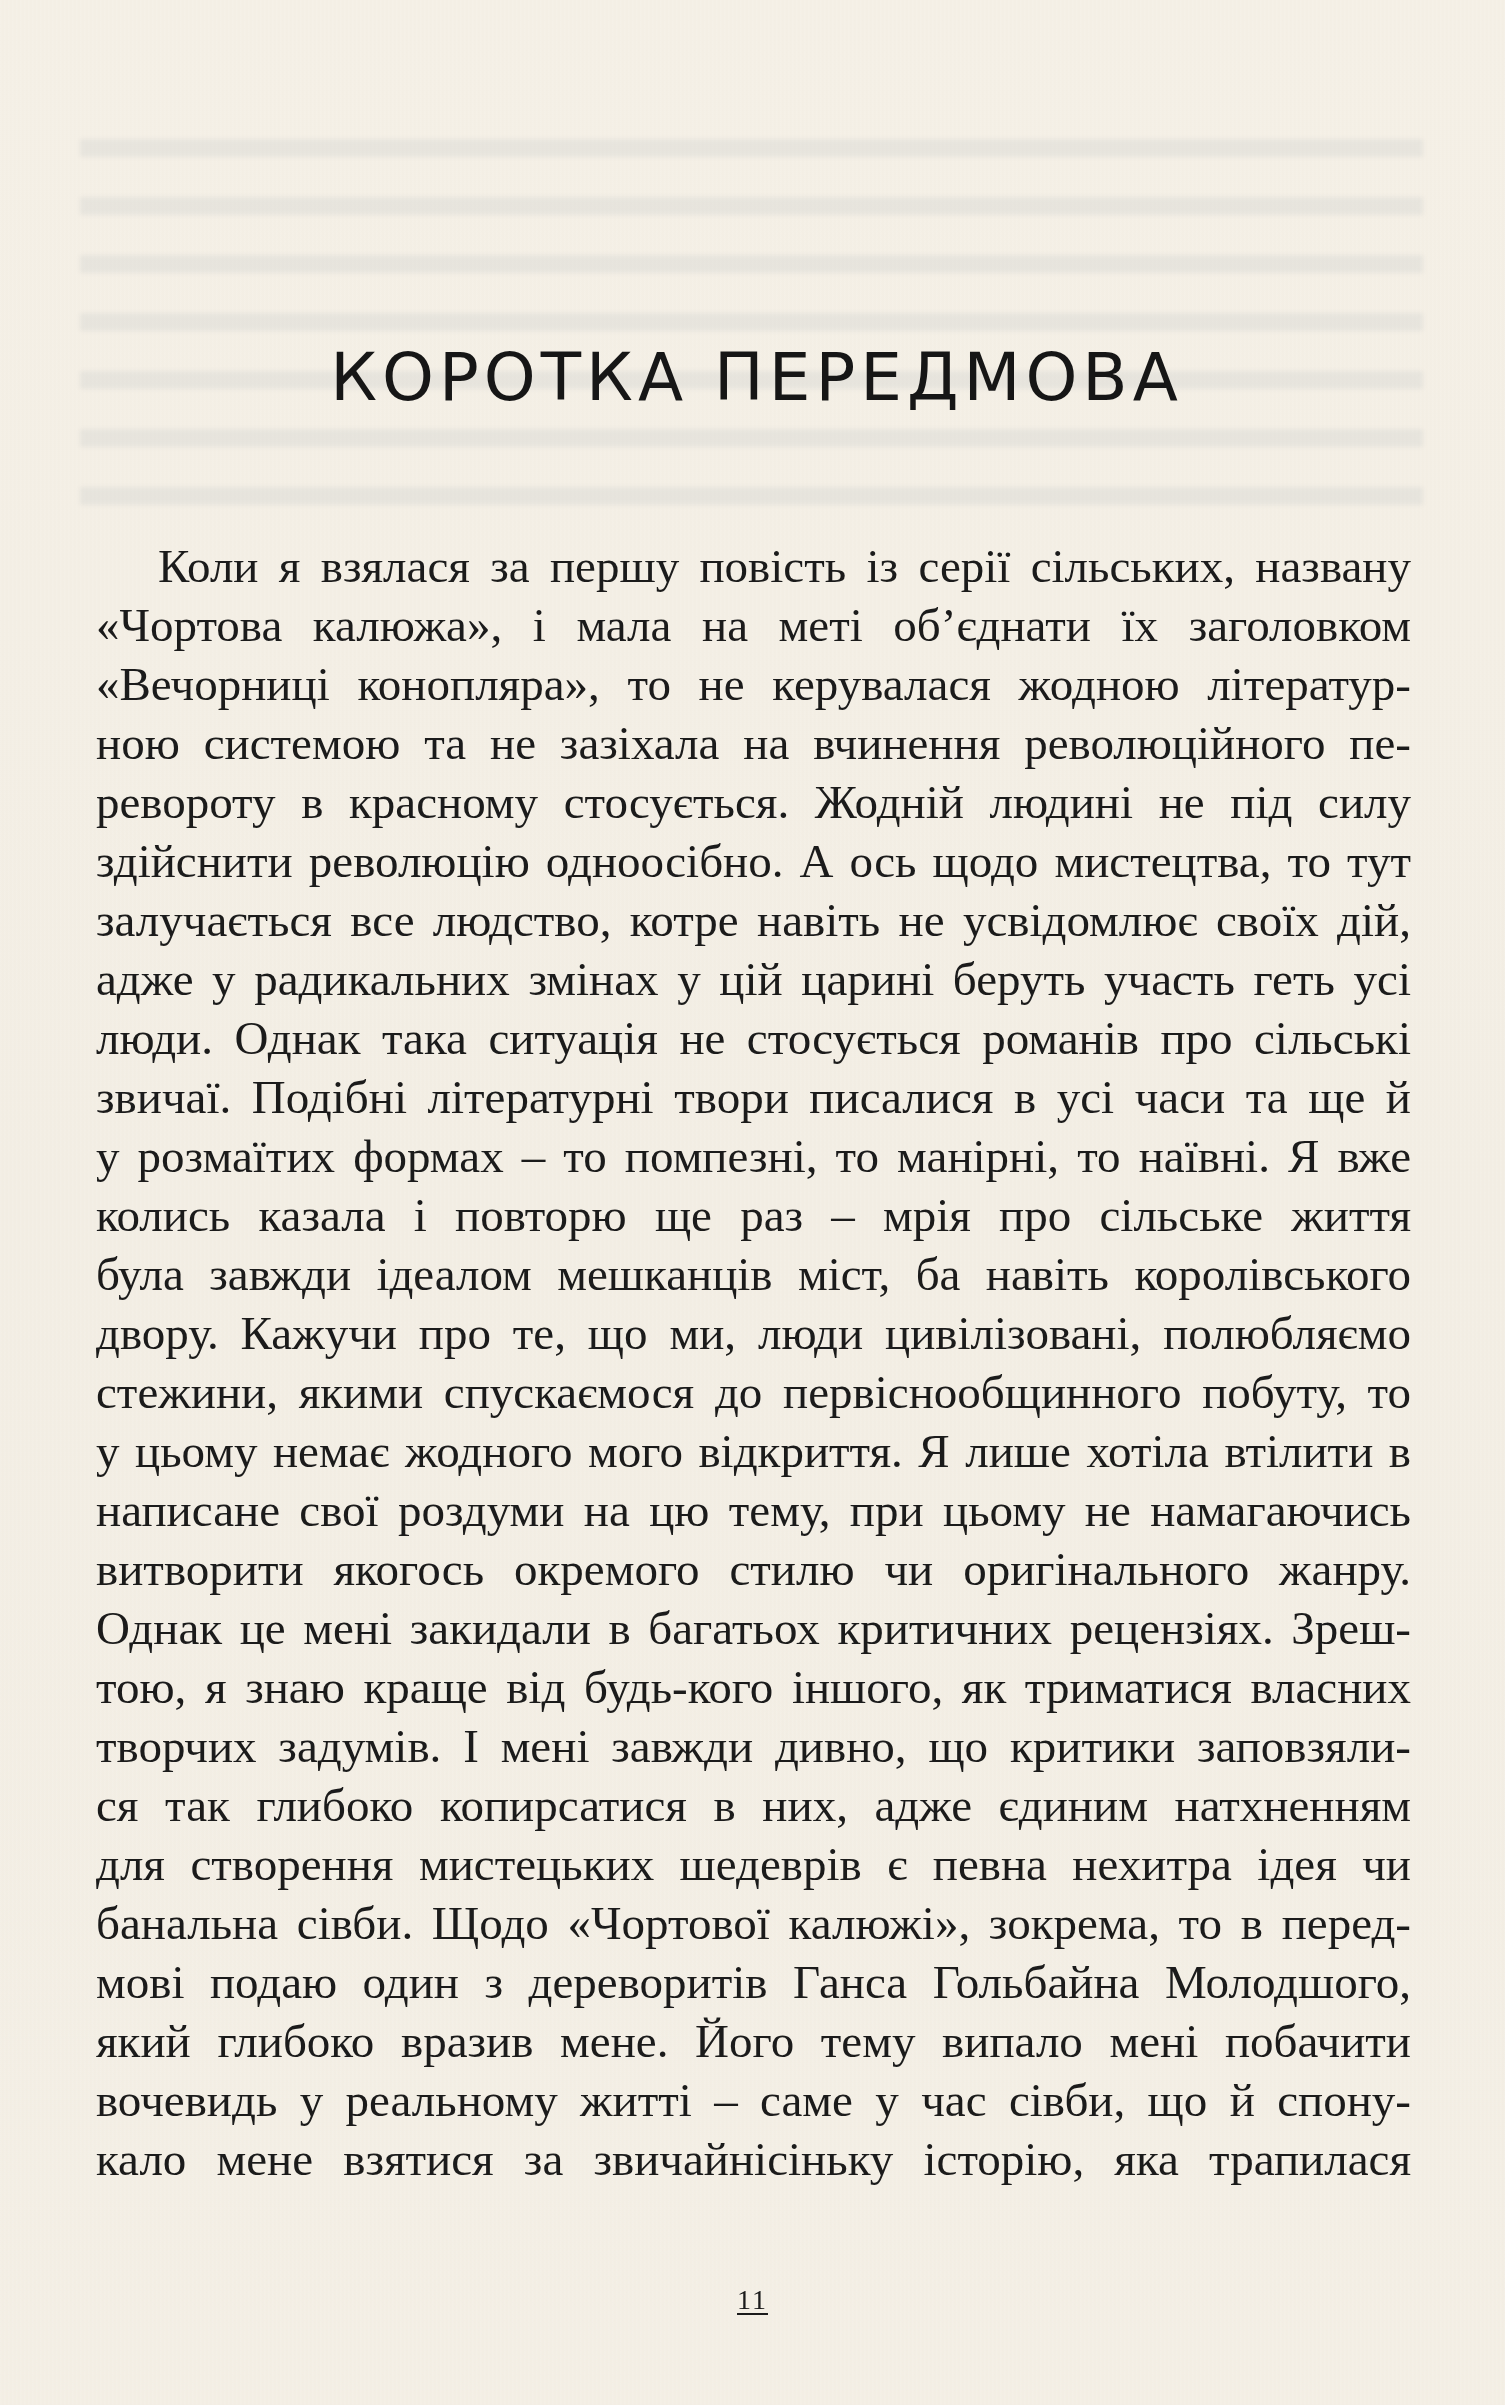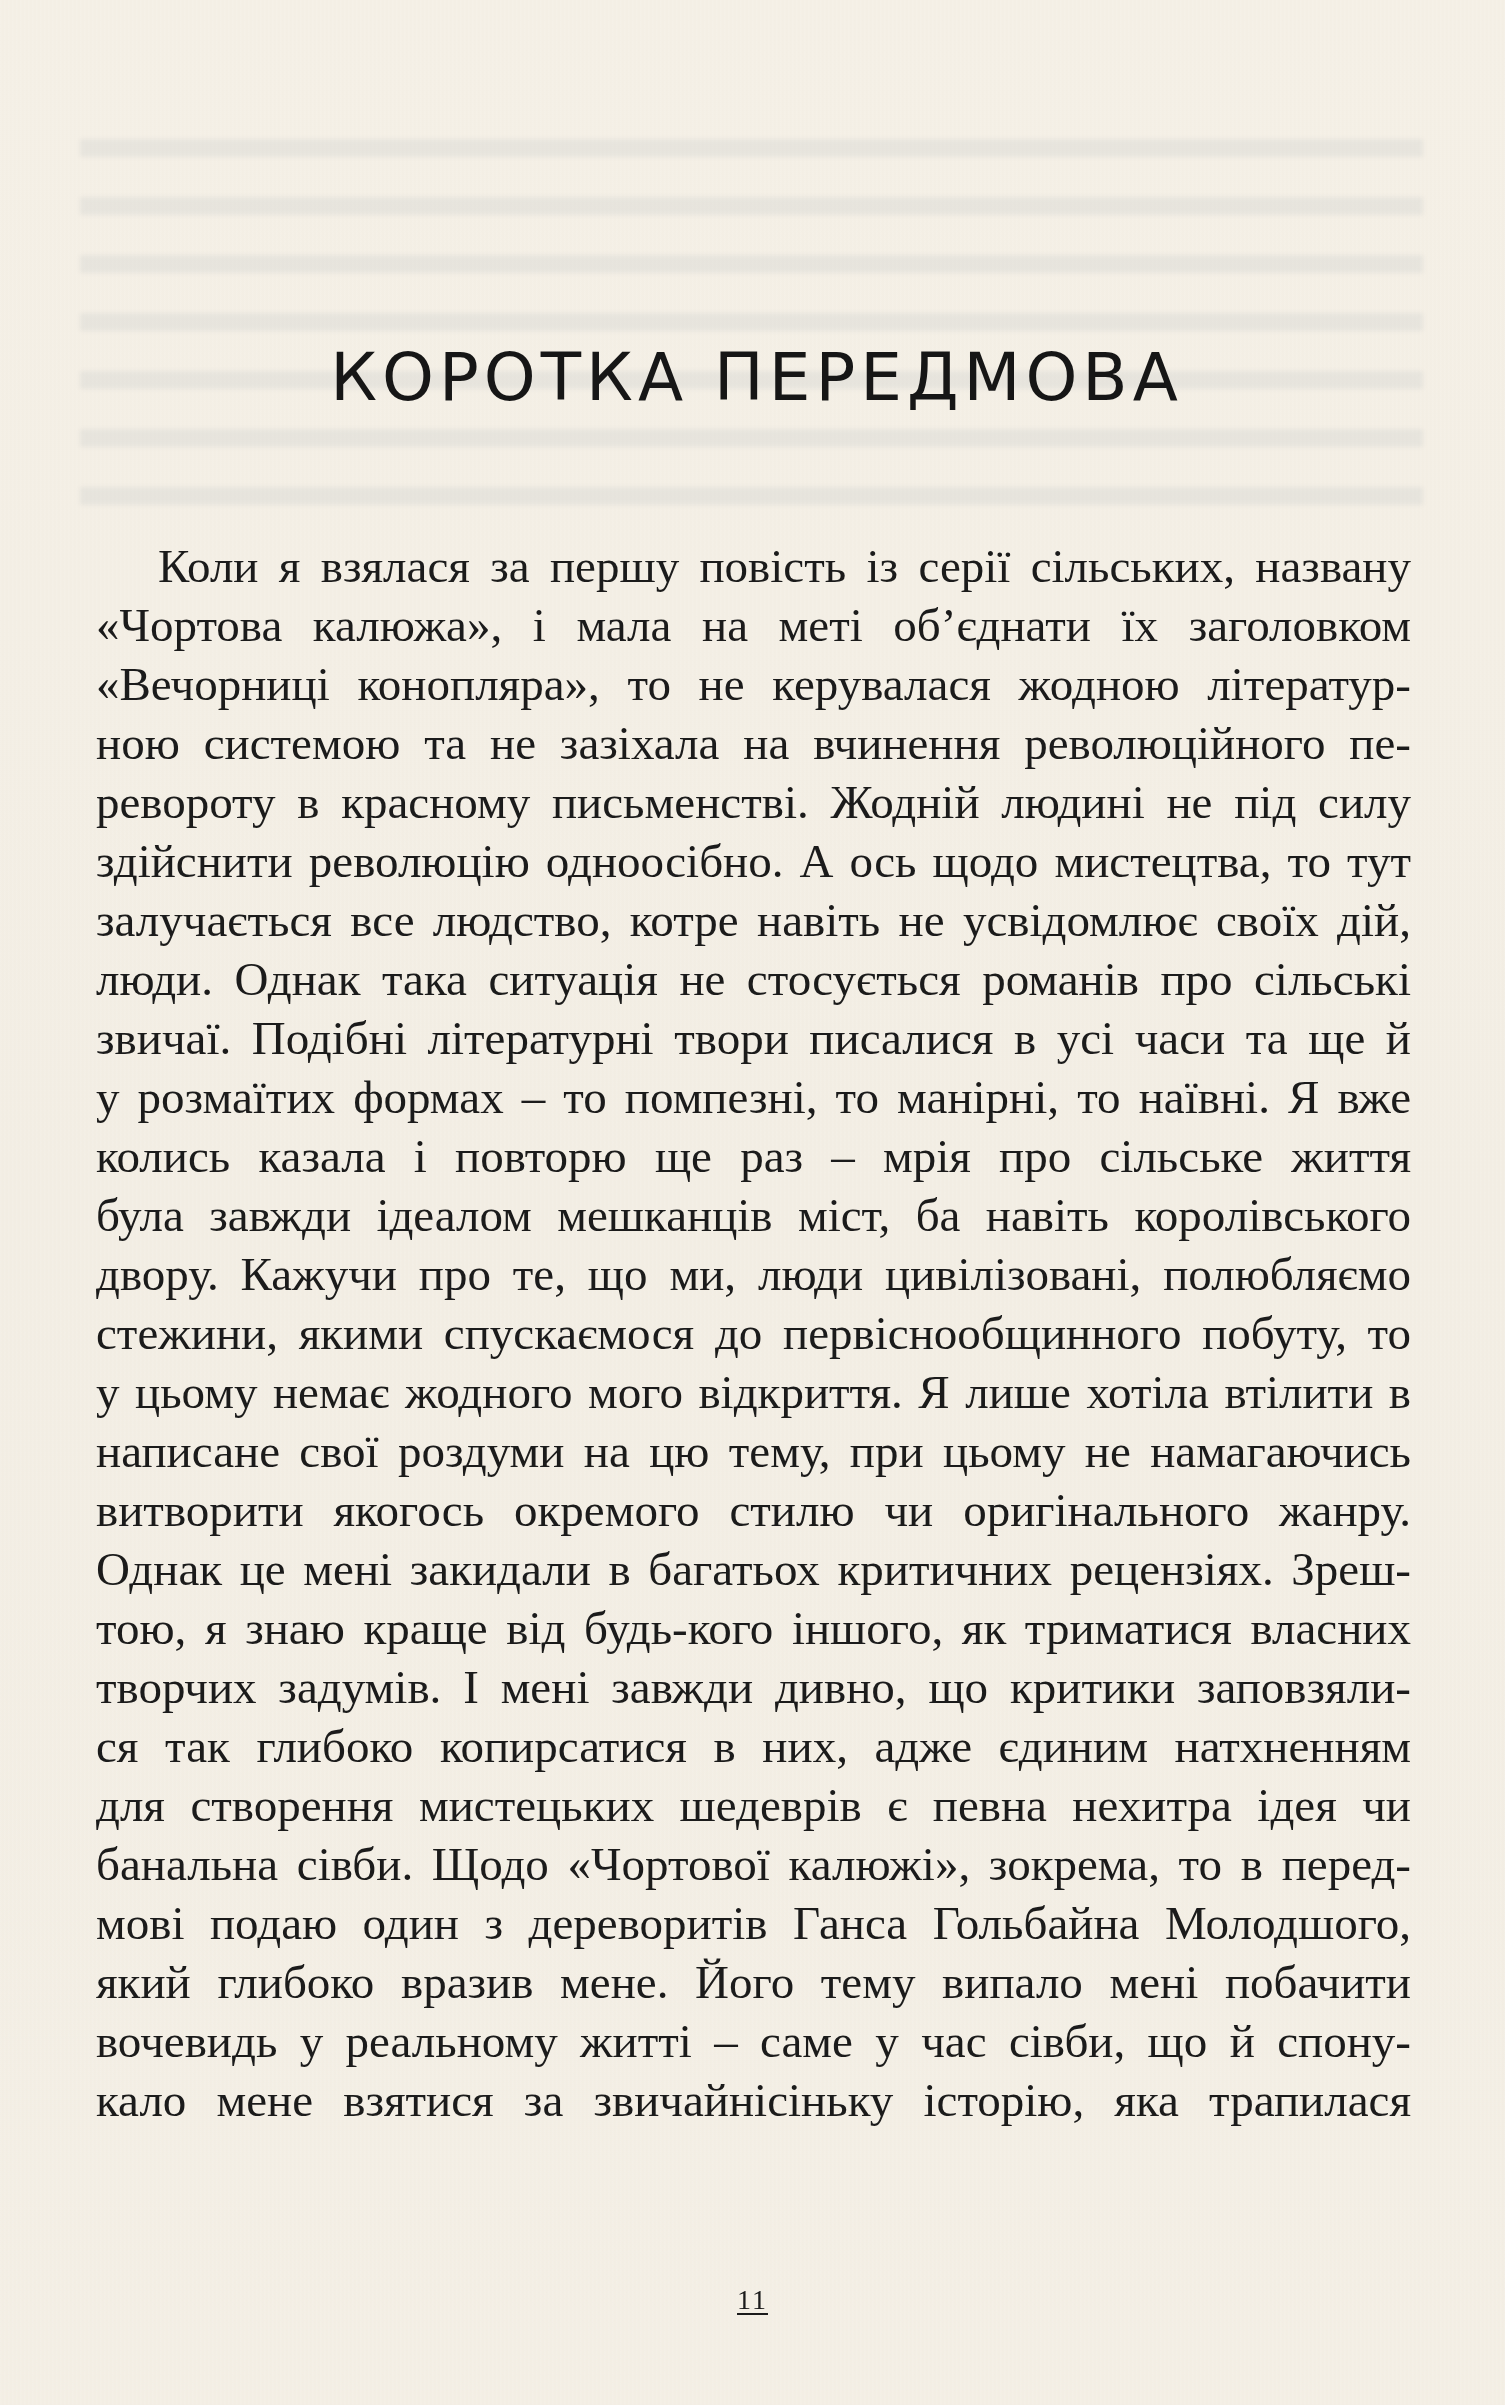--- a/index.html
+++ b/index.html
@@ -89,23 +89,24 @@
 <div class="paper"></div>
 <div class="bleed"></div>
 
 <h1 class="title">КОРОТКА ПЕРЕДМОВА</h1>
 
 <div class="body-text">
   <span class="line indent">Коли я взялася за першу повість із серії сільських, названу</span>
   <span class="line">«Чортова калюжа», і мала на меті об’єднати їх заголовком</span>
   <span class="line">«Вечорниці конопляра», то не керувалася жодною літератур-</span>
   <span class="line">ною системою та не зазіхала на вчинення революційного пе-</span>
-  <span class="line">ревороту в красному письменстві. Жодній людині не під силу</span>
+  <span class="line">ревороту в красному стосується. Жодній людині не під силу</span>
   <span class="line">здійснити революцію одноосібно. А ось щодо мистецтва, то тут</span>
   <span class="line">залучається все людство, котре навіть не усвідомлює своїх дій,</span>
+  <span class="line">адже у радикальних змінах у цій царині беруть участь геть усі</span>
   <span class="line">люди. Однак така ситуація не стосується романів про сільські</span>
   <span class="line">звичаї. Подібні літературні твори писалися в усі часи та ще й</span>
   <span class="line">у розмаїтих формах – то помпезні, то манірні, то наївні. Я вже</span>
   <span class="line">колись казала і повторю ще раз – мрія про сільське життя</span>
   <span class="line">була завжди ідеалом мешканців міст, ба навіть королівського</span>
   <span class="line">двору. Кажучи про те, що ми, люди цивілізовані, полюбляємо</span>
   <span class="line">стежини, якими спускаємося до первіснообщинного побуту, то</span>
   <span class="line">у цьому немає жодного мого відкриття. Я лише хотіла втілити в</span>
   <span class="line">написане свої роздуми на цю тему, при цьому не намагаючись</span>
   <span class="line">витворити якогось окремого стилю чи оригінального жанру.</span>

